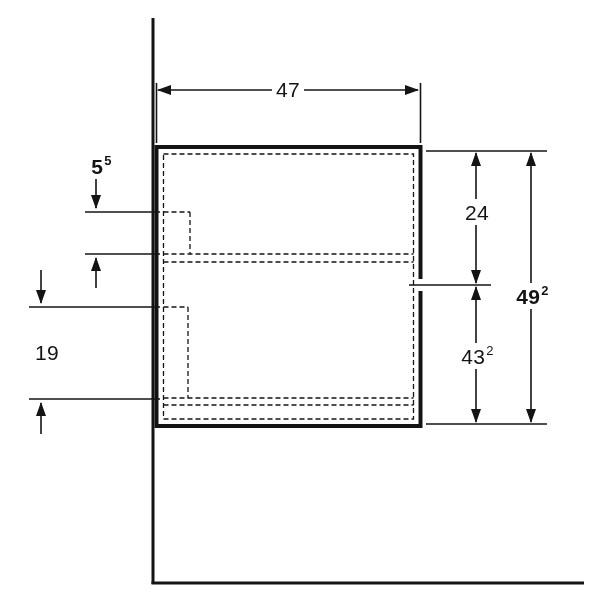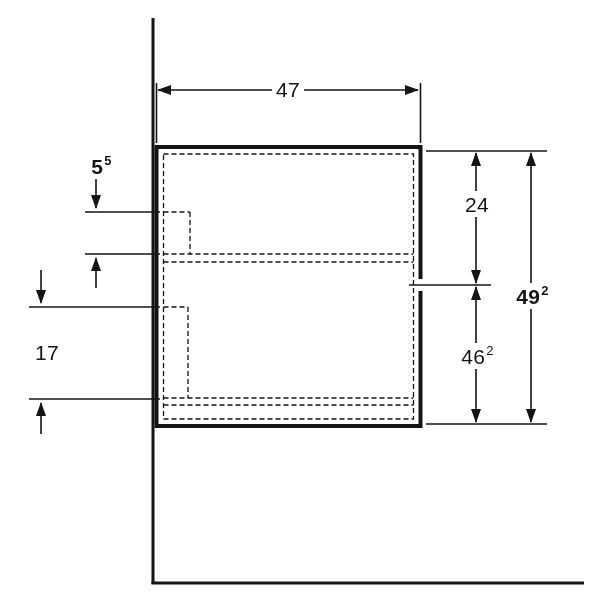--- a/index.html
+++ b/index.html
@@ -74,21 +74,21 @@
     <line class="ln thin" x1="29" y1="307" x2="160" y2="307"></line>
     <line class="ln thin" x1="29" y1="399" x2="160" y2="399"></line>
     <line class="ln thin" x1="41" y1="270" x2="41" y2="303" marker-end="url(#mEnd)"></line>
     <line class="ln thin" x1="41" y1="434" x2="41" y2="403" marker-end="url(#mEnd)"></line>
   </svg>
 
   <div class="dim-label" style="left:288px; top:89px;"><span>47</span><sup></sup></div>
 
   <div class="dim-label" style="left:101px; top:166px;font-weight:bold;"><span>5</span><sup>5</sup></div>
 
-  <div class="dim-label" style="left:47px; top:352px;"><span>17</span><sup></sup></div>
+  <div class="dim-label" style="left:47px; top:352px;"><span>19</span><sup></sup></div>
 
-  <div class="dim-label" style="left:477px; top:204px;text-align:right;"><span>24</span><sup></sup></div>
+  <div class="dim-label" style="left:477px; top:212px;text-align:right;"><span>24</span><sup></sup></div>
 
-  <div class="dim-label" style="left:477px; top:356px;"><span>46</span><sup>2</sup></div>
+  <div class="dim-label" style="left:477px; top:356px;"><span>43</span><sup>2</sup></div>
 
   <div class="dim-label" style="left:532px; top:296px;font-weight:bold;"><span>49</span><sup>2</sup></div>
 
 </div>
 
 </body></html>

